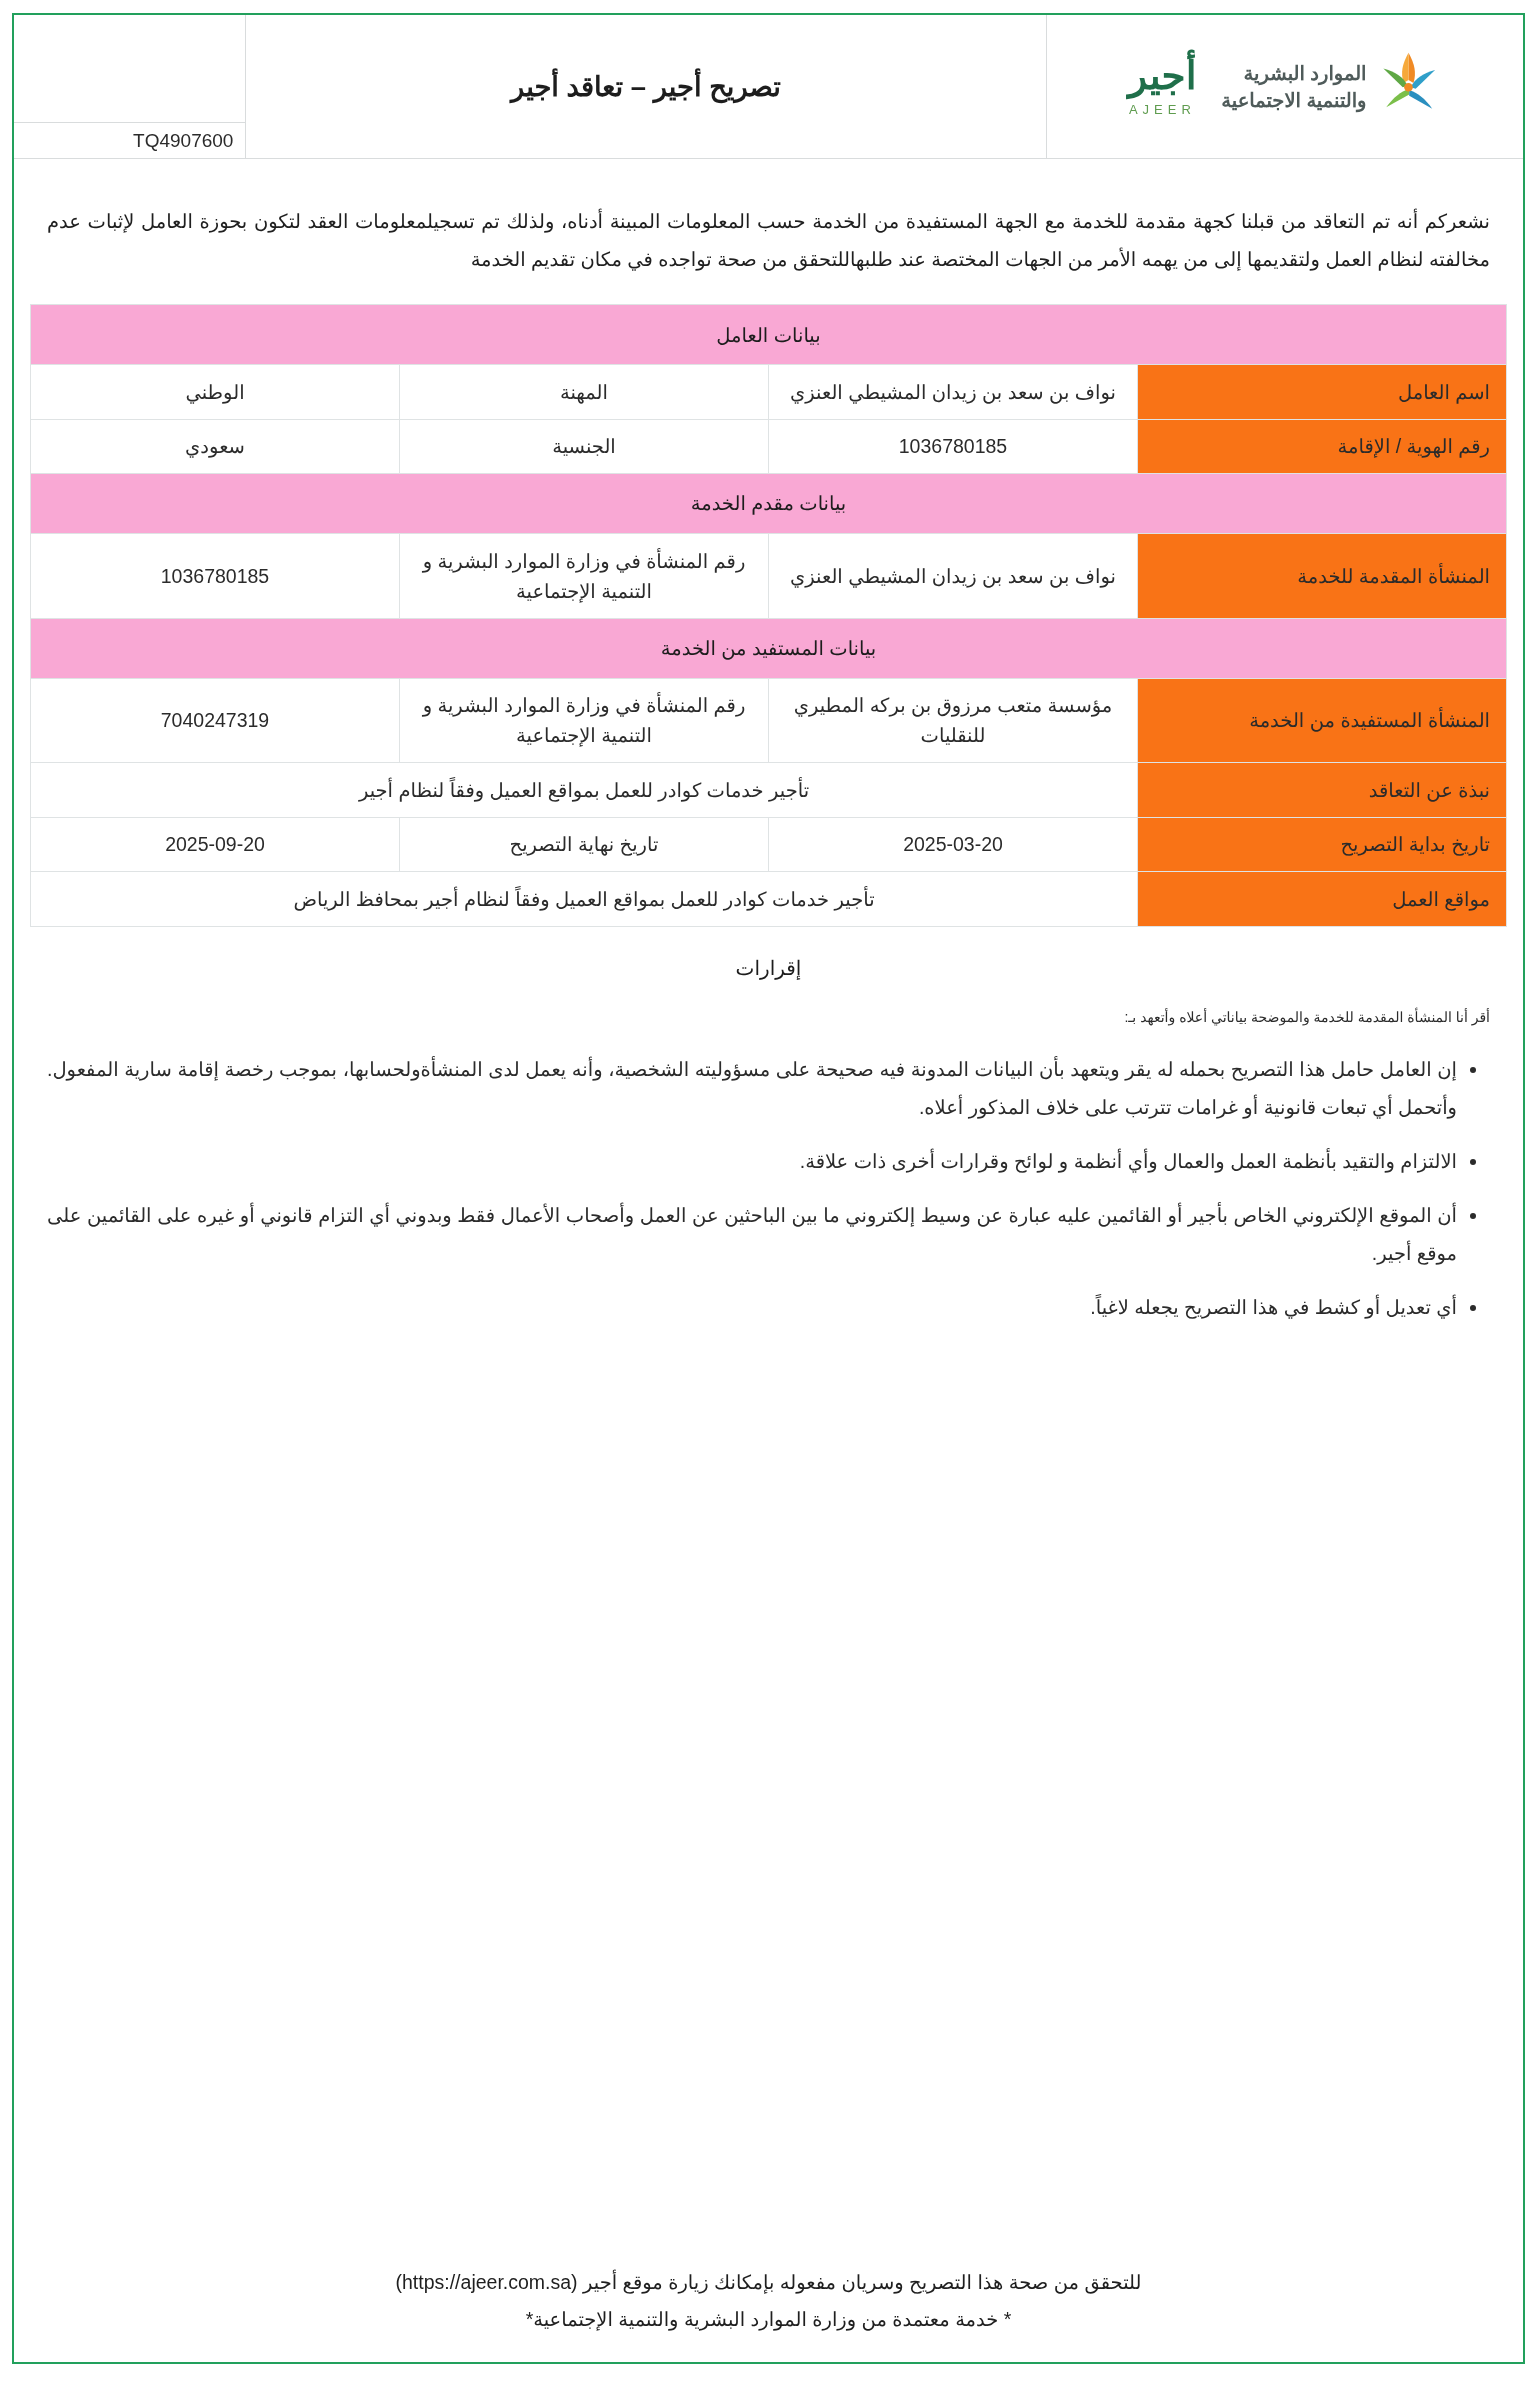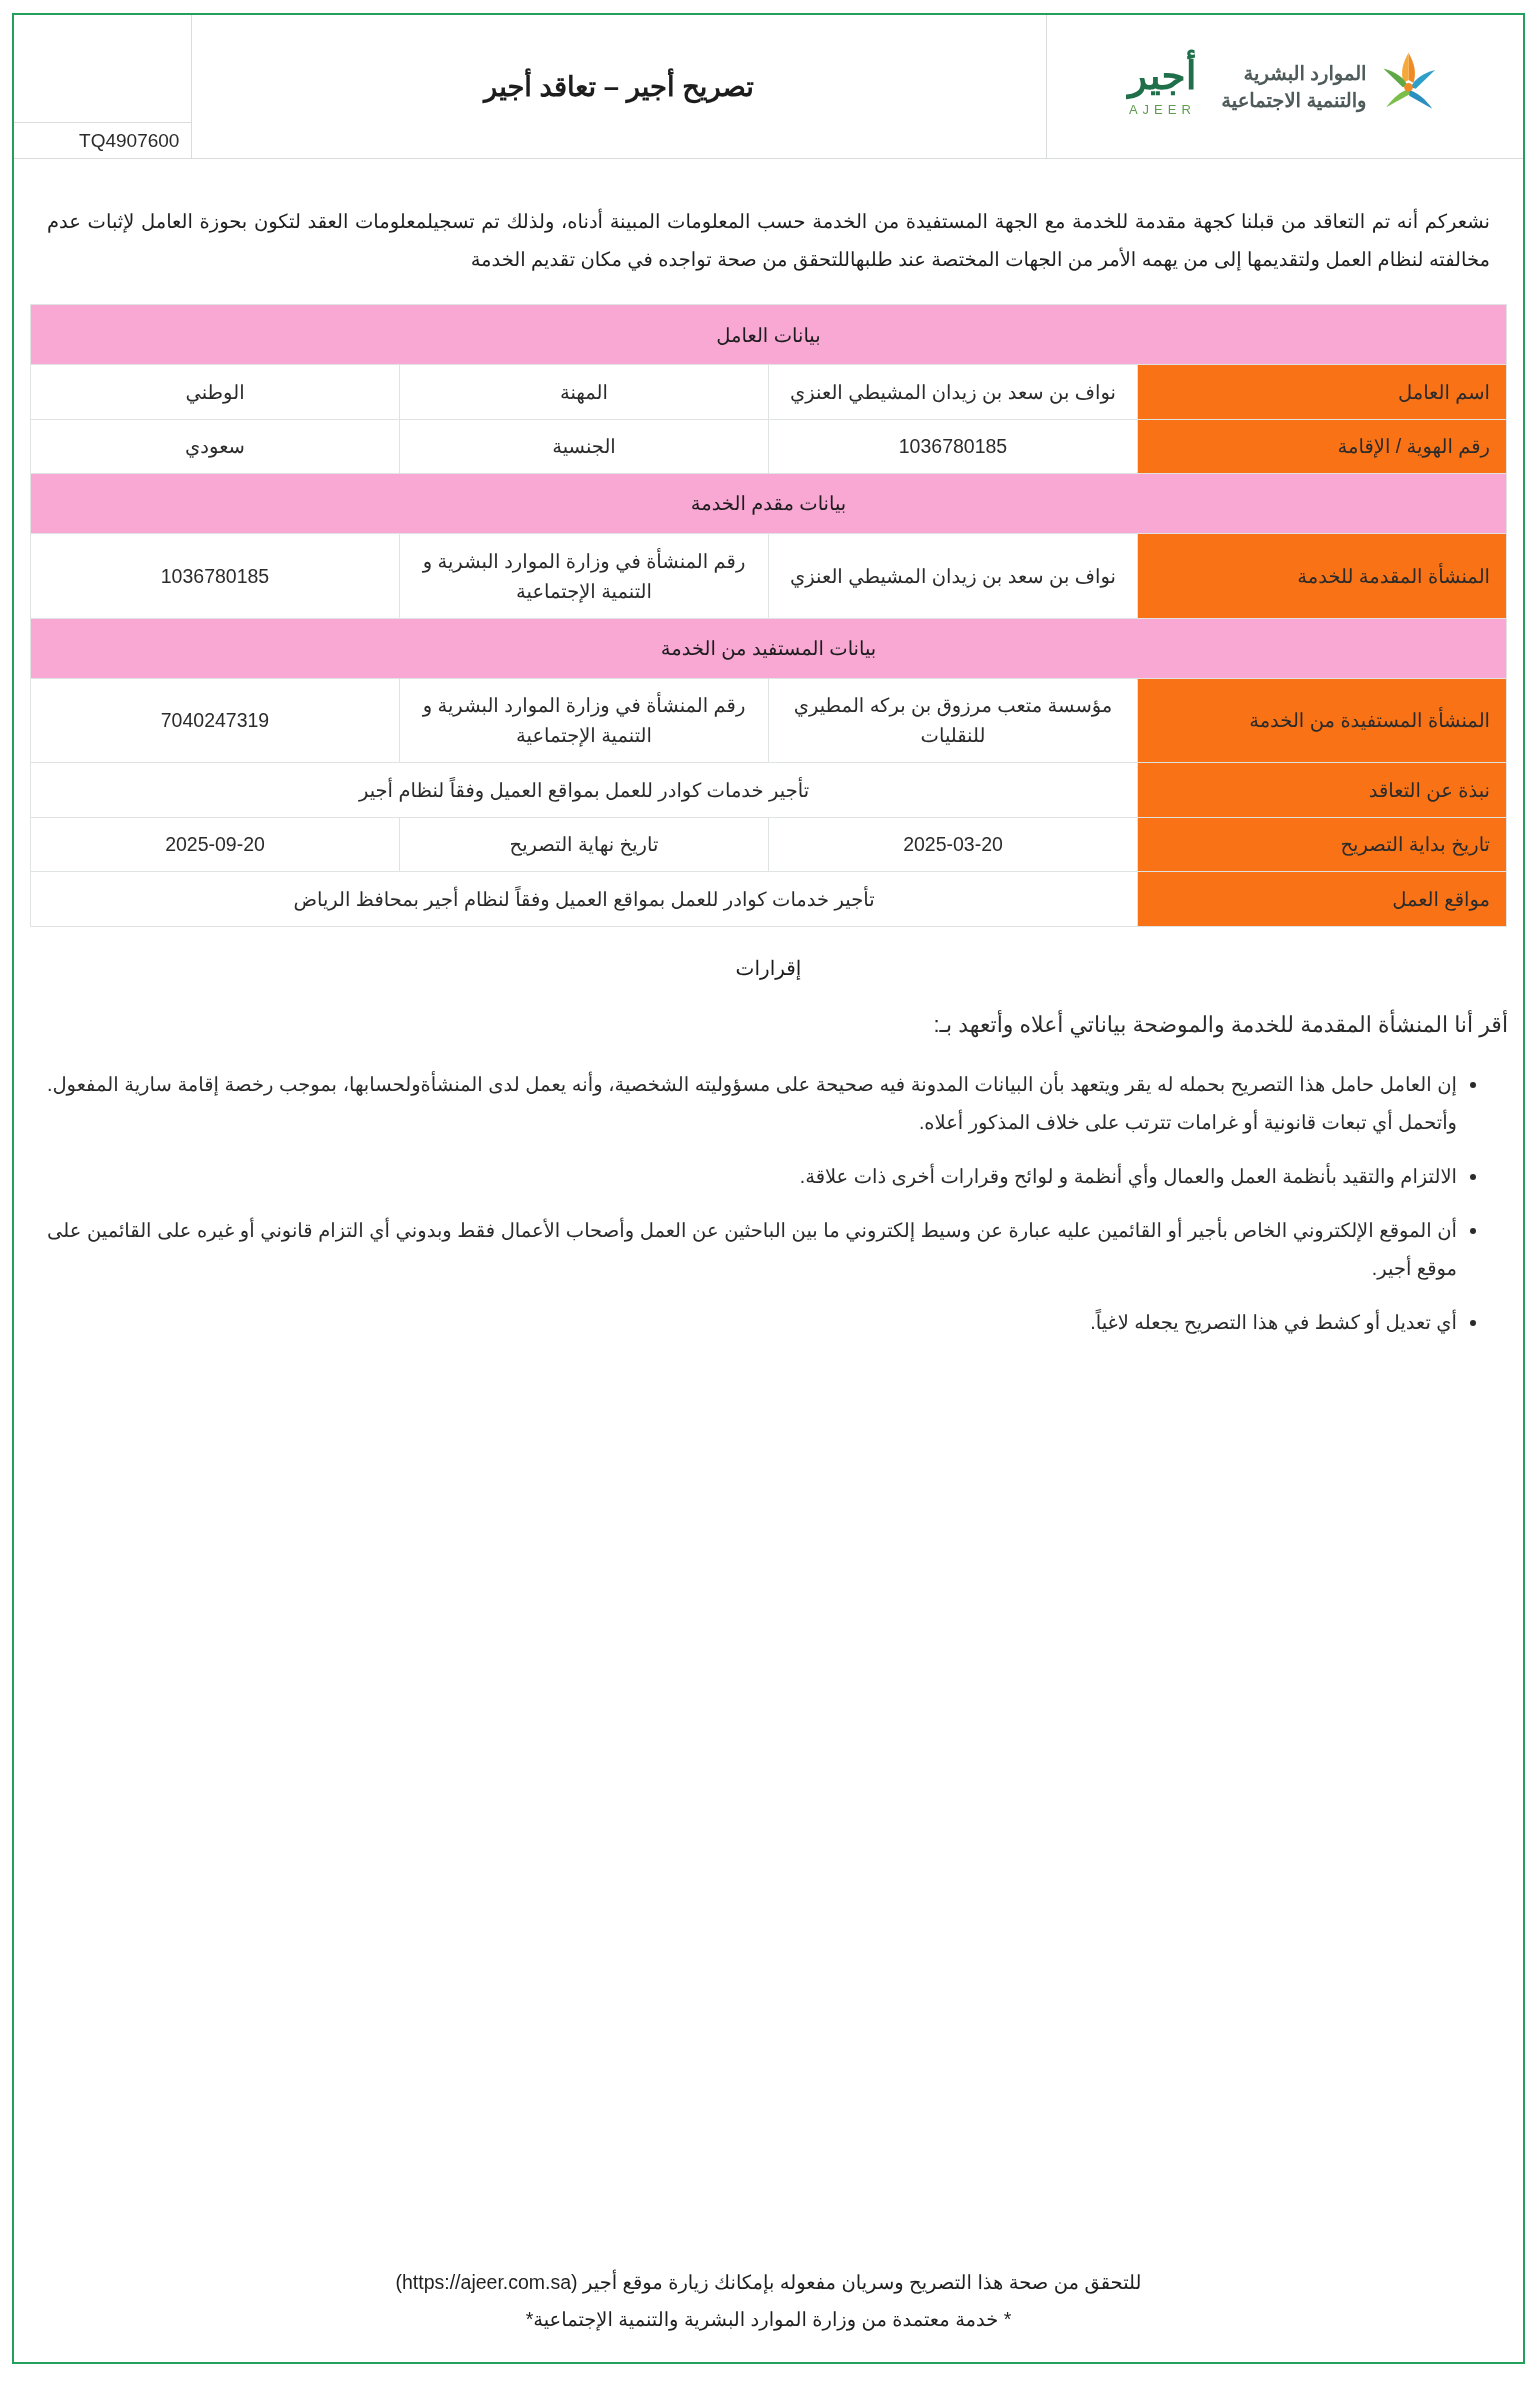--- a/index.html
+++ b/index.html
@@ -88,21 +88,21 @@
     flex: 1 1 auto;
     display: flex;
     align-items: center;
     justify-content: center;
     font-size: 27.4px;
     font-weight: bold;
     letter-spacing: 1.4px;
     color: #1d1d1d;
   }
   .header-ref {
-    width: 178px;
+    width: 232px;
     position: relative;
     border-right: 1.4px solid #d9dcdd;
     box-sizing: border-box;
   }
   .header-ref .ref-val {
     position: absolute;
     bottom: 5.8px;
     right: 11.6px;
     font-size: 19px;
     color: #2b2b2b;
@@ -170,22 +170,22 @@
   .arname { text-align: center; }
 
   
   .decl-title {
     text-align: center;
     font-size: 20px;
     margin: 29px 0 24.6px 0;
     color: #1d1d1d;
   }
   .decl-lead {
-    padding: 0 15px;
-    font-size: 22px;
+    padding: 0 33px;
+    font-size: 14px;
     line-height: 1.9;
   }
   ul.decl-list {
     margin: 19px 33px 0 33px;
     padding: 0 33px 0 0;
     list-style: disc;
     font-size: 19.5px;
     line-height: 1.95;
     text-align: justify;
   }

